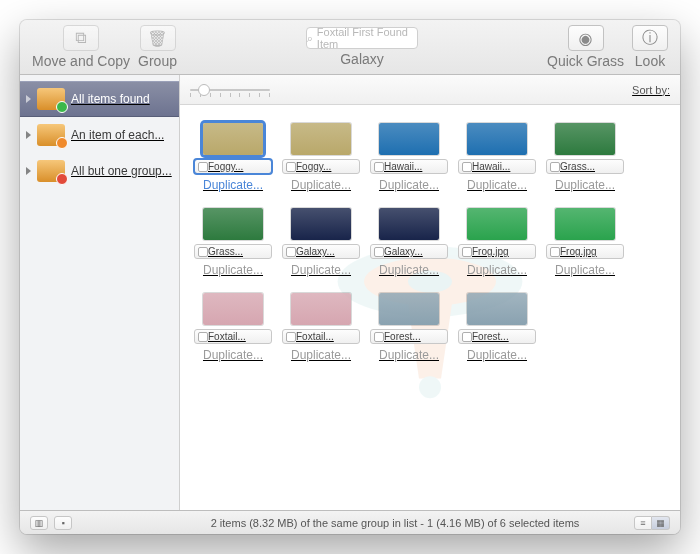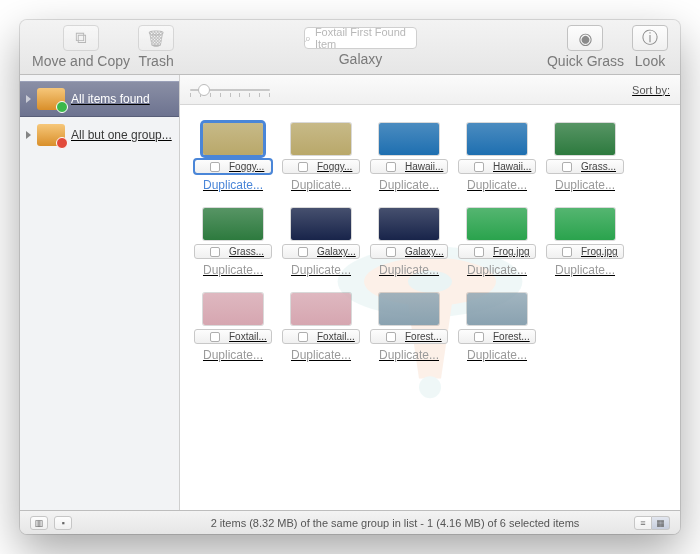--- a/index.html
+++ b/index.html
@@ -33,21 +33,21 @@
 .slider-knob{position:absolute; top:-1px; left:8px; width:12px; height:12px; background:#fff; border:1px solid #bcbcbc; border-radius:50%;}
 .ticks{position:absolute; top:8px; left:0; right:0; display:flex; justify-content:space-between;}
 .ticks span{width:1px; height:4px; background:#c0c0c0;}
 .sortlabel{font-size:11px; color:#555; margin-left:auto;}
 .select{height:18px; border:1px solid #c6c6c6; border-radius:3px; background:linear-gradient(#fdfdfd,#f0f0f0); font-size:11px; padding:0 18px 0 6px; display:flex; align-items:center; position:relative; color:#333;}
 .select::after{content:""; position:absolute; right:5px; top:4px; width:6px; height:8px; background:linear-gradient(#888,#888); clip-path: polygon(0 35%,50% 0,100% 35%,100% 45%,50% 10%,0 45%, 0 55%,50% 90%,100% 55%,100% 65%,50% 100%,0 65%);}
 .grid { flex:1; overflow:auto; padding: 18px 14px; display:flex; flex-wrap:wrap; gap:16px 10px; align-content:flex-start; position:relative; }
 .gridbg { position:absolute; inset:0; display:flex; align-items:center; justify-content:center; pointer-events:none; opacity:0.12; }
 .item { width:78px; display:flex; flex-direction:column; align-items:center; gap:4px; position:relative; z-index:1;}
 .thumb{ width:60px; height:32px; border-radius:2px; box-shadow:0 0 0 1px rgba(0,0,0,0.15);}
-.namebox{ width:78px; border:1px solid #c8c8c8; border-radius:3px; background:linear-gradient(#fdfdfd,#f0f0f0); display:flex; align-items:center; gap:9px; padding:1px 15px; font-size:10px; color:#444; white-space:nowrap; overflow:hidden;}
+.namebox{ width:78px; border:1px solid #c8c8c8; border-radius:3px; background:linear-gradient(#fdfdfd,#f0f0f0); display:flex; align-items:center; gap:0; padding:1px 3px; font-size:10px; color:#444; white-space:nowrap; overflow:hidden;}
 .ck{width:10px; height:10px; border:1px solid #aeaeae; border-radius:2px; flex-shrink:0; background:#fff;}
 .sub{font-size:12px; color:#9a9a9a;}
 .item.sel .thumb{ box-shadow:0 0 0 3px #4a86d8; }
 .item.sel .namebox{ outline:2px solid #4a86d8; outline-offset:-1px; }
 .item.sel .sub{ color:#4a86d8; }
 .status{height:24px; border-top:1px solid #bdbdbd; background:linear-gradient(#f3f3f3,#e6e6e6); display:flex; align-items:center; font-size:11px; color:#555;}
 .statusL{width:160px; display:flex; gap:6px; padding-left:10px;}
 .statusC{flex:1; text-align:center;}
 .statusR{width:70px; display:flex; gap:4px; justify-content:flex-end; padding-right:10px;}
 .sicon{width:18px; height:14px; border:1px solid #c6c6c6; border-radius:3px; background:linear-gradient(#fdfdfd,#f0f0f0); display:flex; align-items:center; justify-content:center; font-size:9px; color:#666;}
@@ -65,21 +65,21 @@
     <div class="tbtn disabled">
       <div class="ico">
           <span>⧉</span>
         </div>
       <div class="tlabel">Move and Copy</div>
     </div>
     <div class="tbtn disabled">
       <div class="ico">
           <span>🗑</span>
         </div>
-      <div class="tlabel">Trash</div>
+      <div class="tlabel">Group</div>
     </div>
     <div class="spacer"></div>
     <div class="searchwrap">
       <div class="search">
         <span>⌕</span>
         <span>Foxtail First Found Item</span>
       </div>
       <div class="tlabel">Galaxy</div>
     </div>
     <div class="spacer"></div>
@@ -98,20 +98,27 @@
   </div>
 
   <div class="body">
     <div class="sidebar">
       <div class="srow sel">
         <span class="tri"></span>
         <span class="boxico">
             <span class="badge b-green"></span>
           </span>
         <span class="srow-text">All items found</span>
+      </div>
+      <div class="srow">
+        <span class="tri"></span>
+        <span class="boxico">
+            <span class="badge b-orange"></span>
+          </span>
+        <span class="srow-text">An item of each...</span>
       </div>
       <div class="srow">
         <span class="tri"></span>
         <span class="boxico">
             <span class="badge b-red"></span>
           </span>
         <span class="srow-text">All but one group...</span>
       </div>
     </div>
 

